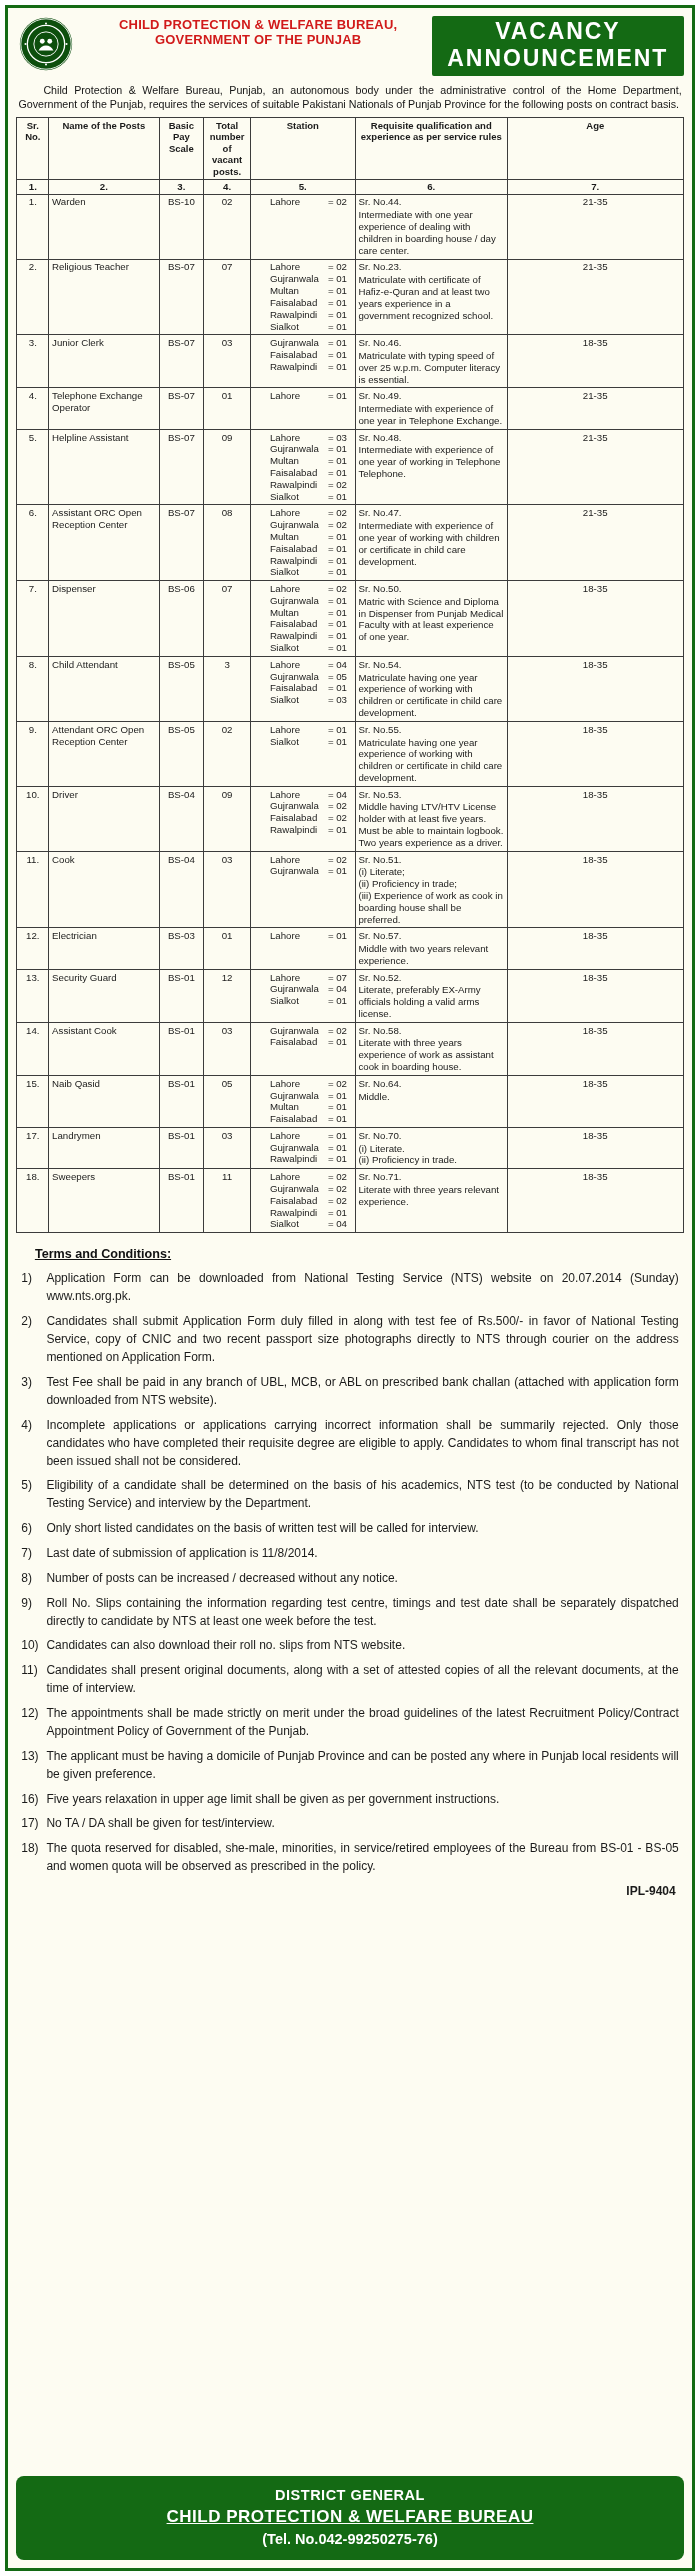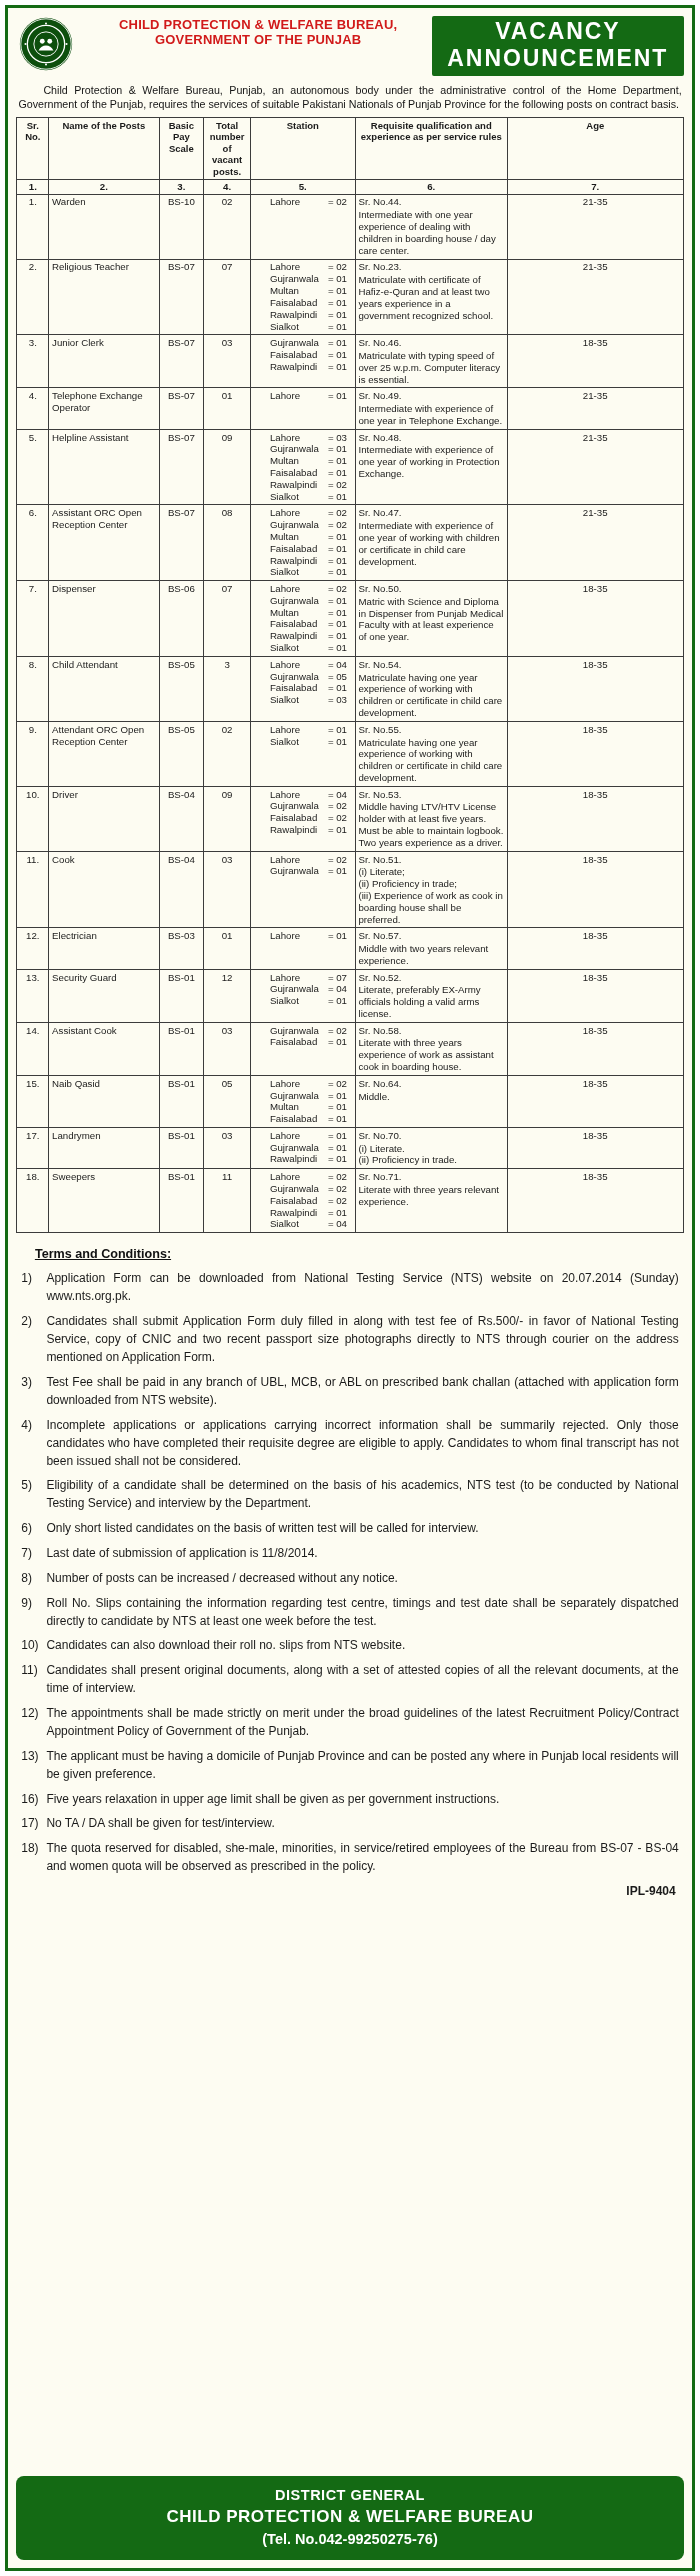--- a/index.html
+++ b/index.html
@@ -70,21 +70,21 @@
     text-align:right;font-weight:bold;font-size:12px;
     padding:1.9px 7.8px 5.8px 0;
   }
   
   .footer{
     margin-top:auto;
     background:var(--green);color:#fff;text-align:center;
     padding:11.6px 5.8px 12.6px;border-radius:7.8px;
   }
   .f1{font-size:14.5px;font-weight:bold;letter-spacing:0.5px;margin-bottom:3.9px;}
-  .f2{font-size:17px;font-weight:bold;letter-spacing:0.5px;margin-bottom:3.9px;}
+  .f2{font-size:17px;font-weight:bold;letter-spacing:0.5px;margin-bottom:3.9px;text-decoration:underline;}
   .f3{font-size:14.5px;font-weight:bold;}
 </style>
 </head>
 <body>
 
 <div class="page">
 
   <header class="top">
     <div class="logo-wrap">
       <svg width="56" height="56" viewBox="0 0 60 60" aria-hidden="true">
@@ -262,21 +262,21 @@
               <span class="st-n">Rawalpindi</span>
               <span class="st-v">= 02</span>
             </div>
             <div class="st">
               <span class="st-n">Sialkot</span>
               <span class="st-v">= 01</span>
             </div>
           </td>
           <td class="c-q">
             <div class="q-sr">Sr. No.48.</div>
-            <div class="q-t">Intermediate with experience of one year of working in Protection Exchange.</div>
+            <div class="q-t">Intermediate with experience of one year of working in Telephone Telephone.</div>
           </td>
           <td class="c-age">21-35</td>
         </tr>
         <tr>
           <td class="c-sr">6.</td>
           <td class="c-name">Assistant ORC Open Reception Center</td>
           <td class="c-scale">BS-07</td>
           <td class="c-vac">08</td>
           <td class="c-st">
             <div class="st">
@@ -661,21 +661,21 @@
         <div class="term">
           <span class="t-num">16)</span>
           <span class="t-text">Five years relaxation in upper age limit shall be given as per government instructions.</span>
         </div>
         <div class="term">
           <span class="t-num">17)</span>
           <span class="t-text">No TA / DA shall be given for test/interview.</span>
         </div>
         <div class="term">
           <span class="t-num">18)</span>
-          <span class="t-text">The quota reserved for disabled, she-male, minorities, in service/retired employees of the Bureau from BS-07 - BS-04 and women quota will be observed as prescribed in the policy.</span>
+          <span class="t-text">The quota reserved for disabled, she-male, minorities, in service/retired employees of the Bureau from BS-01 - BS-05 and women quota will be observed as prescribed in the policy.</span>
         </div>
       </div>
   </section>
 
   <div class="advert-ref">IPL-9404</div>
 
   <footer class="footer">
     <div class="f1">DISTRICT GENERAL</div>
     <div class="f2">CHILD PROTECTION &amp; WELFARE BUREAU</div>
     <div class="f3">(Tel. No.042-99250275-76)</div>

